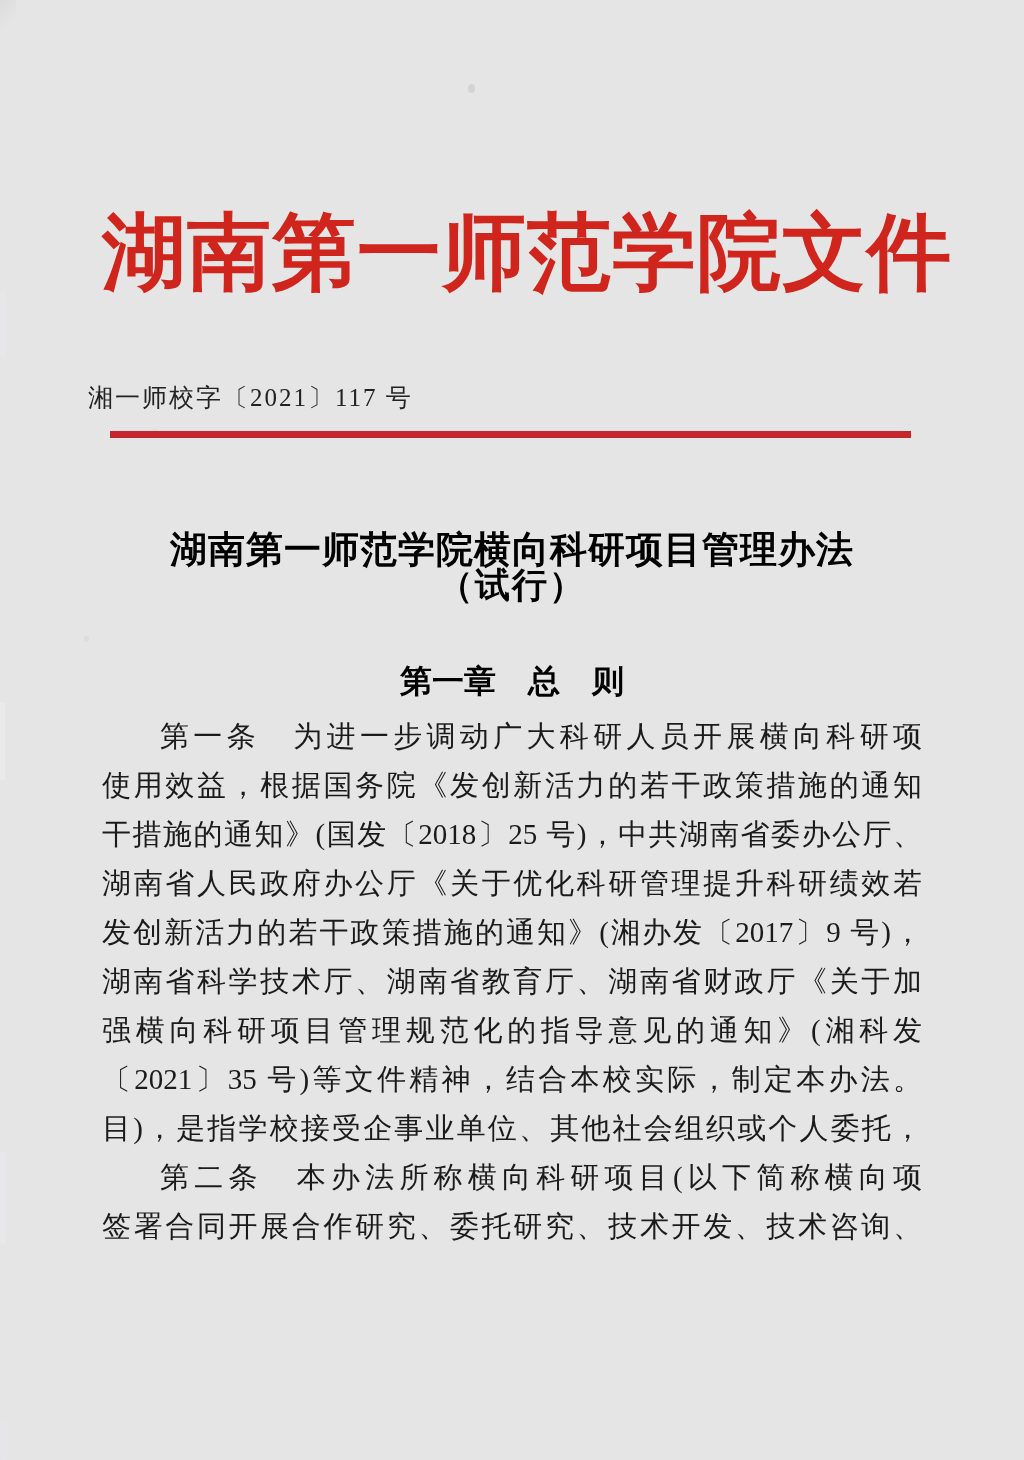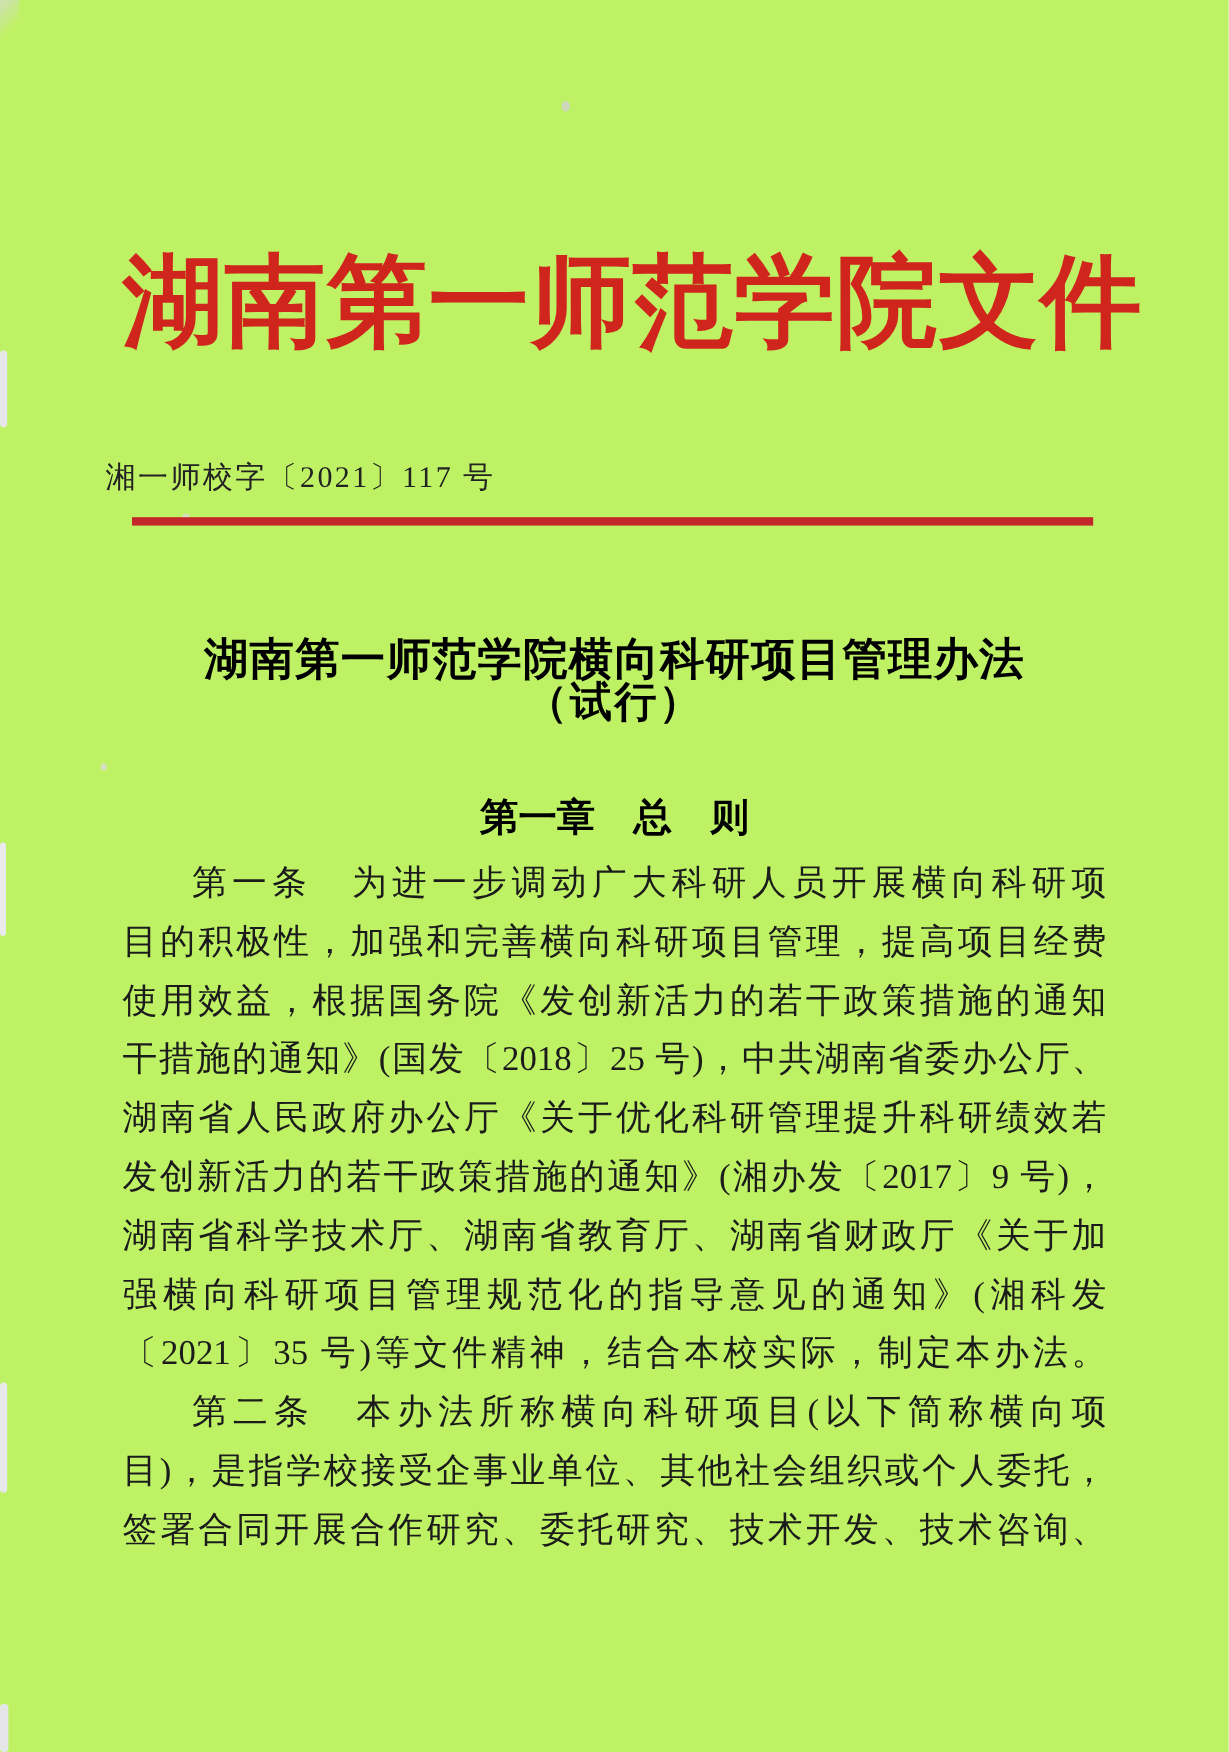--- a/index.html
+++ b/index.html
@@ -4,21 +4,21 @@
 <style>
   html, body {
     margin: 0;
     padding: 0;
     background: #ffffff;
   }
   .page {
     position: relative;
     width: 1024px;
     height: 1460px;
-    background: #bef264;
+    background: #e5e5e5;
     overflow: hidden;
     font-family: "Liberation Serif", "DejaVu Serif", serif;
   }
   
   .red-title {
     position: absolute;
     top: 205px;
     left: 102px;
     width: 820px;
     text-align: center;
@@ -133,26 +133,25 @@
 
   <div class="red-rule" style="background: rgb(196, 39, 43);"></div>
 
   <div class="title-line1">湖南第一师范学院横向科研项目管理办法</div>
   <div class="title-line2">（试行）</div>
 
   <div class="chapter-heading">第一章　总　则</div>
 
   <div class="body-block">
     <div class="line indent">第一条　为进一步调动广大科研人员开展横向科研项</div>
-    <div class="line">目的积极性，加强和完善横向科研项目管理，提高项目经费</div>
     <div class="line">使用效益，根据国务院《发创新活力的若干政策措施的通知</div>
     <div class="line">干措施的通知》(国发〔2018〕25 号)，中共湖南省委办公厅、</div>
     <div class="line">湖南省人民政府办公厅《关于优化科研管理提升科研绩效若</div>
     <div class="line">发创新活力的若干政策措施的通知》(湘办发〔2017〕9 号)，</div>
     <div class="line">湖南省科学技术厅、湖南省教育厅、湖南省财政厅《关于加</div>
     <div class="line">强横向科研项目管理规范化的指导意见的通知》(湘科发</div>
     <div class="line">〔2021〕35 号)等文件精神，结合本校实际，制定本办法。</div>
+    <div class="line">目)，是指学校接受企事业单位、其他社会组织或个人委托，</div>
     <div class="line indent">第二条　本办法所称横向科研项目(以下简称横向项</div>
-    <div class="line">目)，是指学校接受企事业单位、其他社会组织或个人委托，</div>
     <div class="line">签署合同开展合作研究、委托研究、技术开发、技术咨询、</div>
   </div>
 
 </div>
 
 </body></html>

